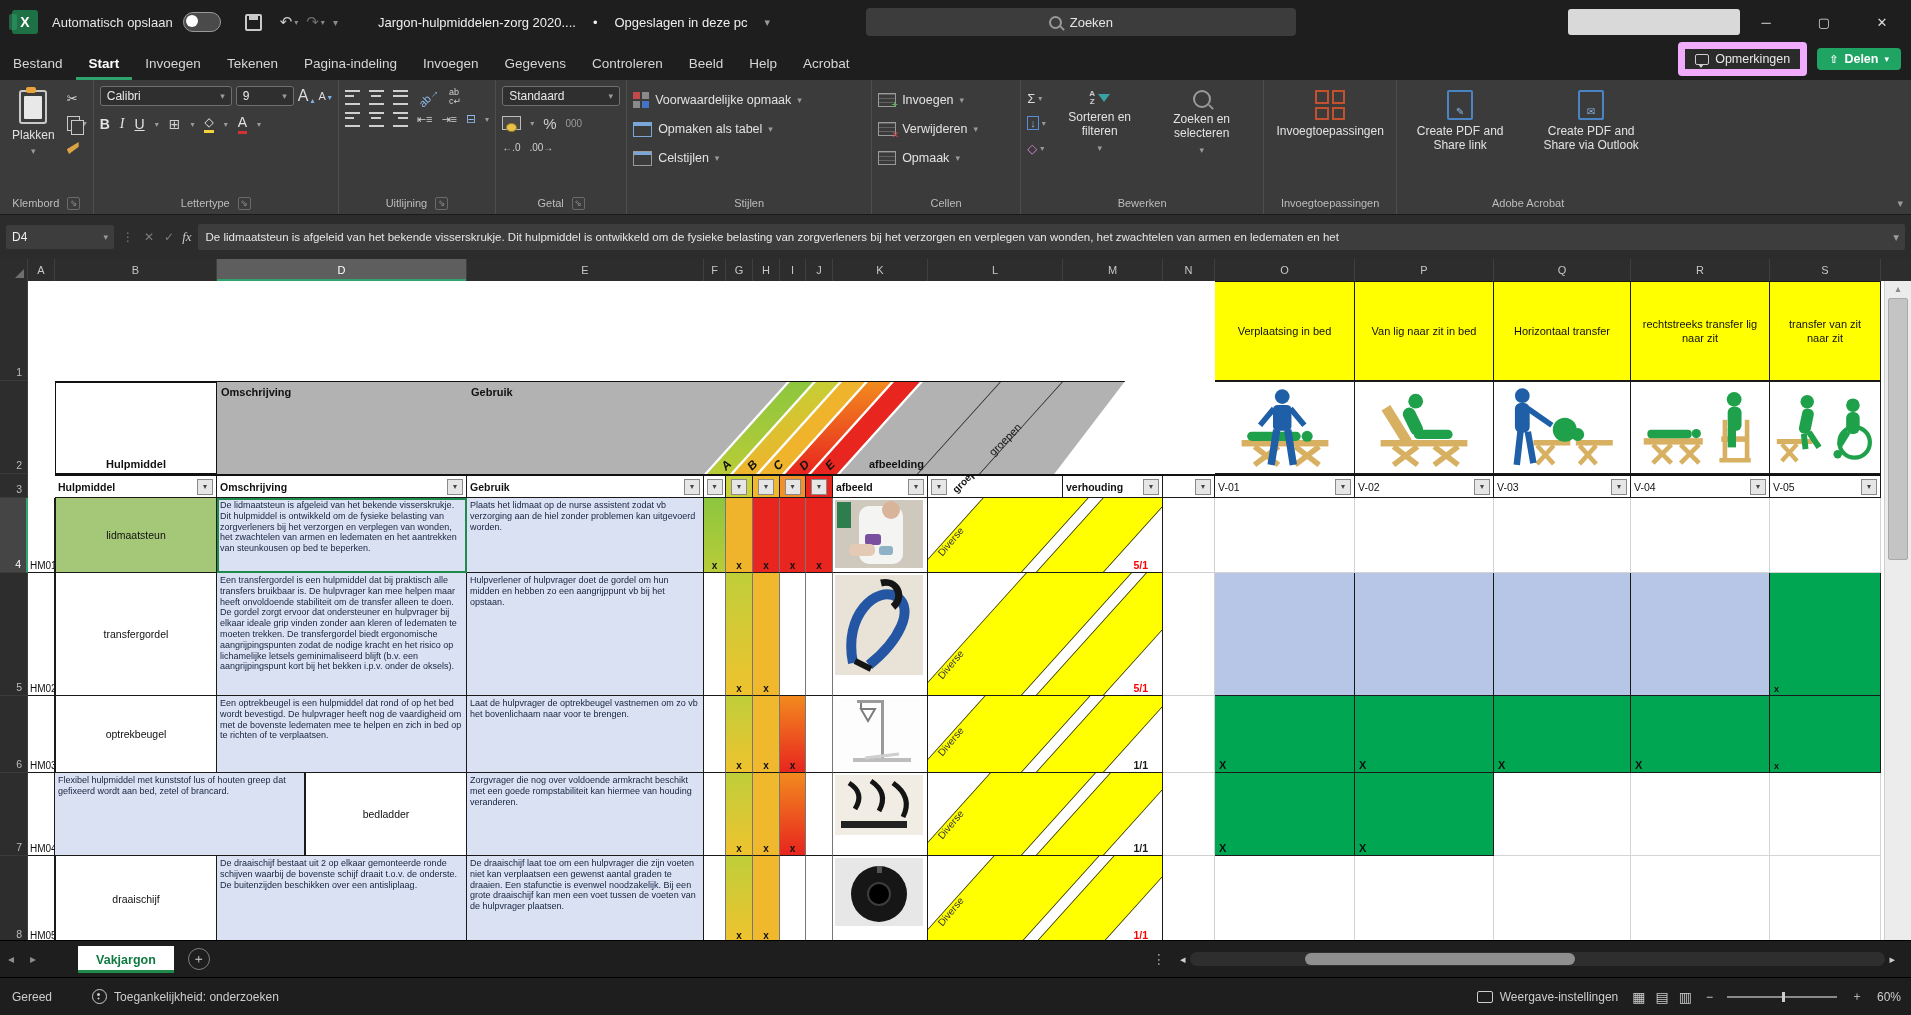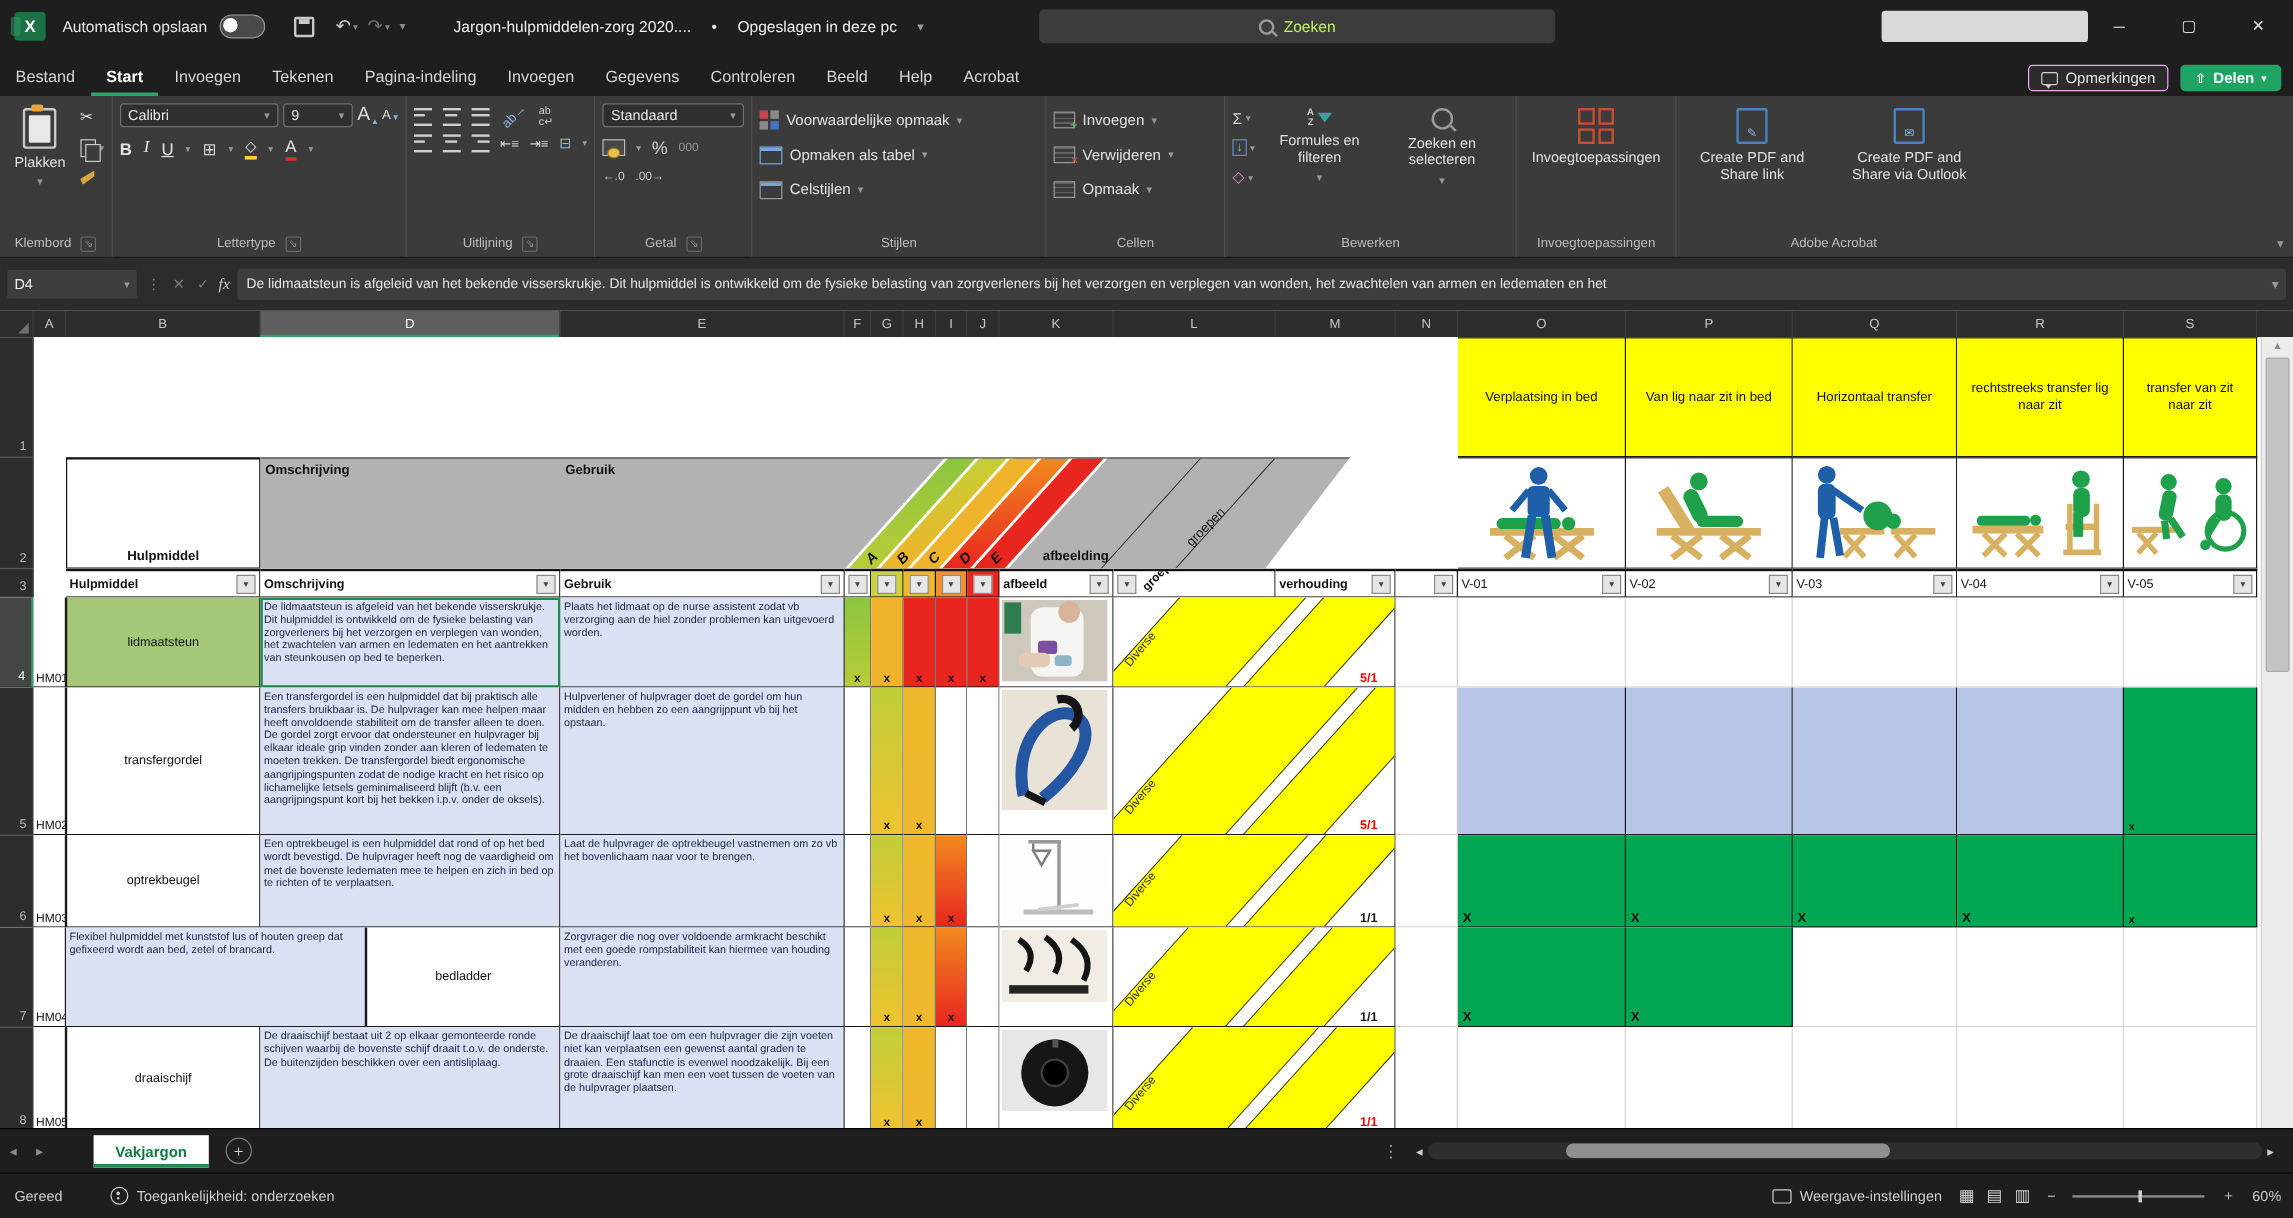--- a/index.html
+++ b/index.html
@@ -11,32 +11,32 @@
     display:flex;align-items:center;justify-content:center;margin:0 14px 0 12px;position:relative}
   .xlicon:before{content:"";position:absolute;left:-3px;top:4px;width:8px;height:16px;background:#2ea36b;border-radius:2px;opacity:.5}
   .tgl{width:36px;height:18px;border:1.5px solid #9a9a9a;border-radius:10px;position:relative;background:#4a4a4a;margin:0 10px;}
   .tgl:after{content:"";position:absolute;left:2px;top:1.5px;width:12px;height:12px;border-radius:50%;background:#fff;}
   .flp{width:13px;height:13px;border:2px solid #c9c9c9;border-radius:2px;position:relative;margin:0 14px;}
   .flp:before{content:"";position:absolute;top:0;left:2px;right:2px;height:4px;background:#c9c9c9;}
   .tbtn{color:#cfcfcf;font-size:15px;margin:0 4px;display:flex;align-items:center;gap:2px}
   .tbtn small{font-size:8px;color:#8a8a8a}
   .tbtn.dim{color:#6f6f6f}
   .ttitle{margin:0 30px 0 36px;color:#efefef;display:flex;align-items:center;gap:17px;white-space:nowrap}
-  .searchbox{width:430px;height:28px;background:#3c3c3c;border-radius:4px;display:flex;align-items:center;justify-content:center;gap:8px;color:#bef264;margin-left:66px;}
+  .searchbox{width:430px;height:28px;background:#3c3c3c;border-radius:4px;display:flex;align-items:center;justify-content:center;gap:8px;color:#e5e5e5;margin-left:66px;}
   .mag{width:9px;height:9px;border:2px solid #9a9a9a;border-radius:50%;position:relative;}
   .mag:after{content:"";position:absolute;width:6px;height:2px;background:#9a9a9a;transform:rotate(45deg);right:-5px;bottom:-2px;}
   .acct{position:absolute;left:1568px;top:9px;width:172px;height:26px;background:#d9d9d9;border-radius:3px;}
   .winbtns{position:absolute;right:0;top:0;height:44px;display:flex;}
   .wb{width:58px;height:44px;display:flex;align-items:center;justify-content:center;color:#dcdcdc;font-size:13px;}
   
   .tabrow{height:36px;background:#1e1e1e;display:flex;align-items:flex-end;color:#d6d6d6;flex:none;position:relative;}
   .rtab{padding:7px 13px 9px;font-size:13.5px;cursor:default;}
   .rtab.active{color:#fff;font-weight:bold;box-shadow:inset 0 -3px 0 #2ea36b;}
   .tabright{position:absolute;right:10px;bottom:4px;display:flex;gap:10px;align-items:center;}
-  .cmtbtn{border:1px solid #f0abfc;border-radius:4px;color:#e8e8e8;font-size:12.5px;padding:3px 10px;display:flex;gap:6px;align-items:center;background:#2b2b2b;}
+  .cmtbtn{border:7px solid #f0abfc;border-radius:4px;color:#e8e8e8;font-size:12.5px;padding:3px 10px;display:flex;gap:6px;align-items:center;background:#2b2b2b;}
   .bubble{width:12px;height:9px;border:1.5px solid #cfcfcf;border-radius:2px;position:relative}
   .bubble:after{content:"";position:absolute;left:2px;bottom:-4px;border-left:3px solid transparent;border-right:3px solid transparent;border-top:4px solid #cfcfcf}
   .sharebtn{background:#1fa463;border-radius:4px;color:#fff;font-size:12.5px;padding:4px 12px;display:flex;gap:6px;align-items:center;font-weight:600;}
   
   .ribbon{height:134px;background:#3b3b3b;display:flex;flex:none;color:#e2e2e2;position:relative;border-bottom:1px solid #1a1a1a;}
   .rgroup{display:flex;flex-direction:column;border-right:1px solid #4e4e4e;padding:6px 6px 0;position:relative;}
   .rgbody{flex:1;display:flex;align-items:flex-start;gap:6px;}
   .rglabel{height:22px;display:flex;align-items:center;justify-content:center;gap:8px;color:#bdbdbd;font-size:11px;}
   .launch{color:#8d8d8d;font-size:9px;border:1px solid #6a6a6a;width:11px;height:11px;display:flex;align-items:center;justify-content:center;border-radius:2px}
   .bigbtn{display:flex;flex-direction:column;align-items:center;gap:4px;font-size:12px;padding:4px 6px;color:#e2e2e2;text-align:center;line-height:1.2;}
@@ -371,21 +371,21 @@
           <div class="sbtn">
               <span style="color:#d583d5">◇</span>
               <small style="font-size:8px;color:#9a9a9a">▾</small>
             </div>
         </div>
         <div class="bigbtn" style="width:84px">
           <div style="display:flex;align-items:center;gap:3px">
               <span class="azc">A<br>Z</span>
               <span class="funnel"></span>
             </div>
-          <span>Formules en filteren</span>
+          <span>Sorteren en filteren</span>
             <span style="font-size:9px;color:#9a9a9a">▾</span>
         </div>
         <div class="bigbtn" style="width:84px">
           <div class="mag" style="width:14px;height:14px"></div>
           <span>Zoeken en selecteren</span>
             <span style="font-size:9px;color:#9a9a9a">▾</span>
         </div>
       </div>
       <div class="rglabel">
           <span>Bewerken</span>

